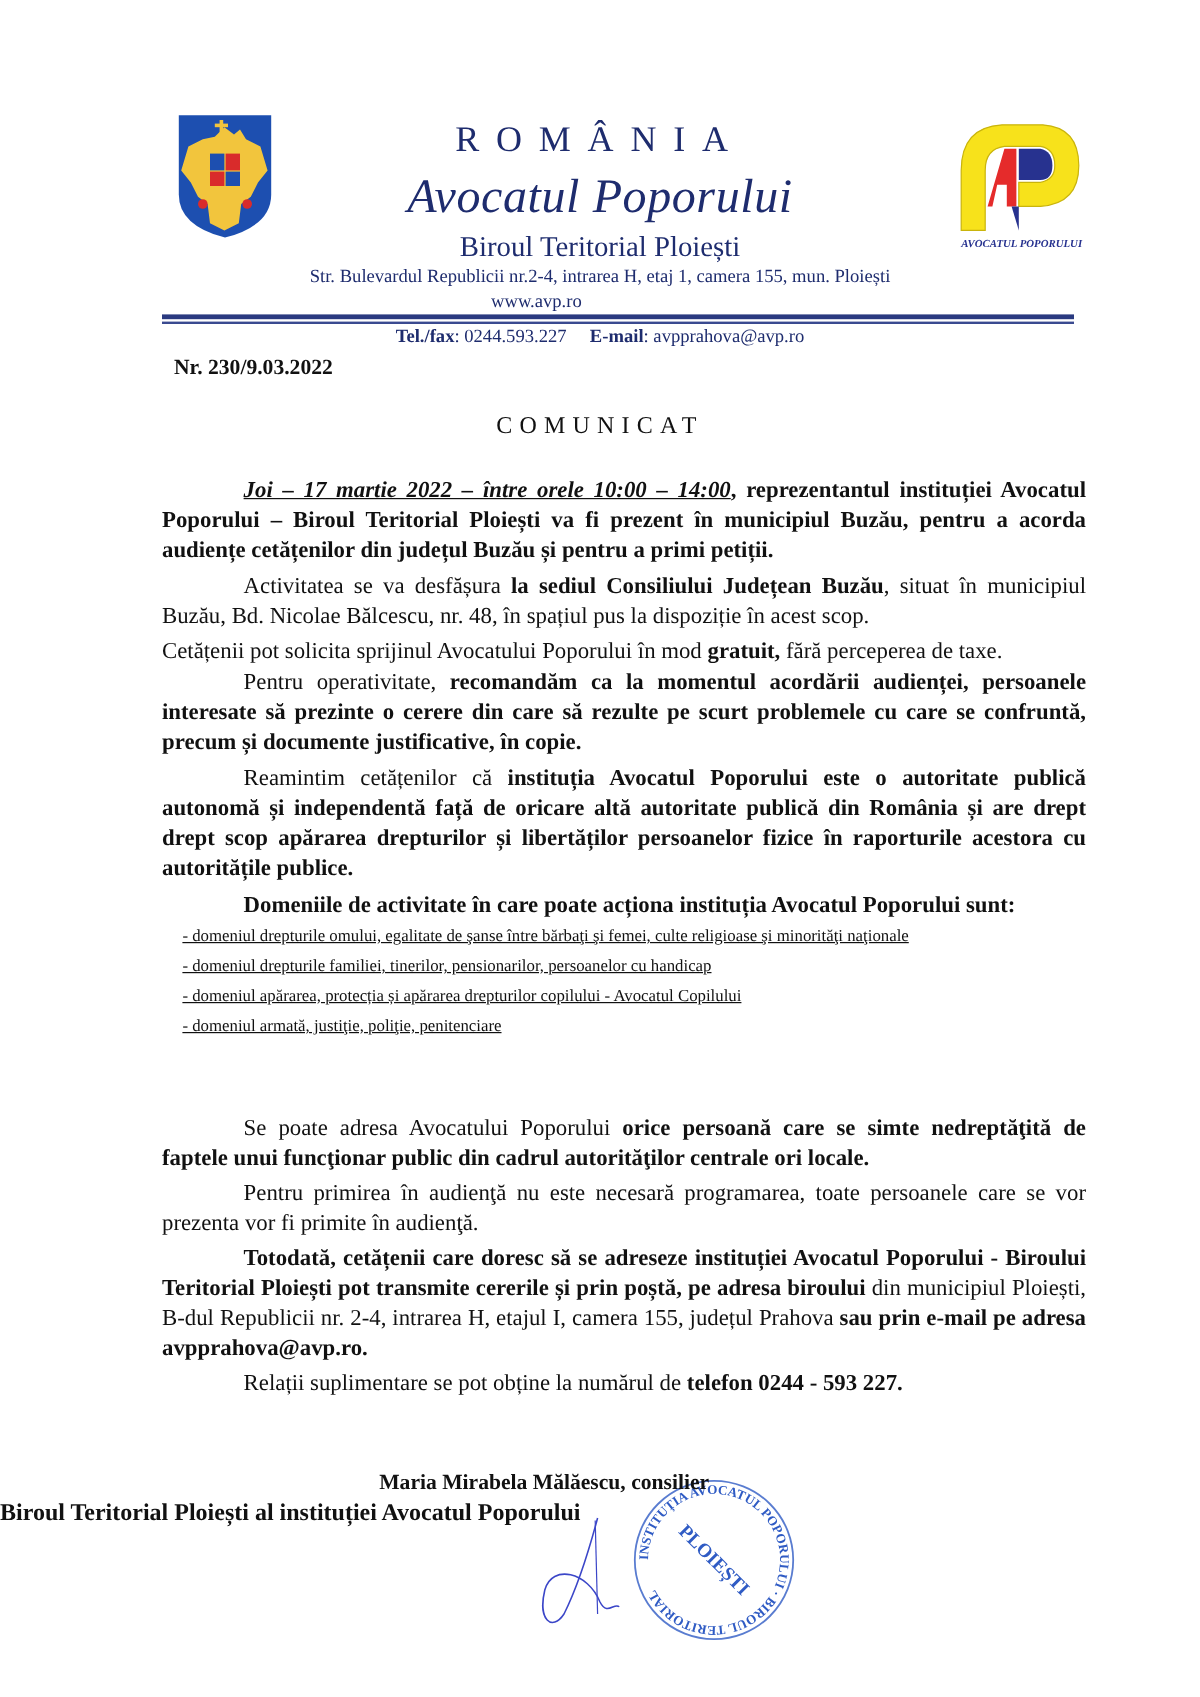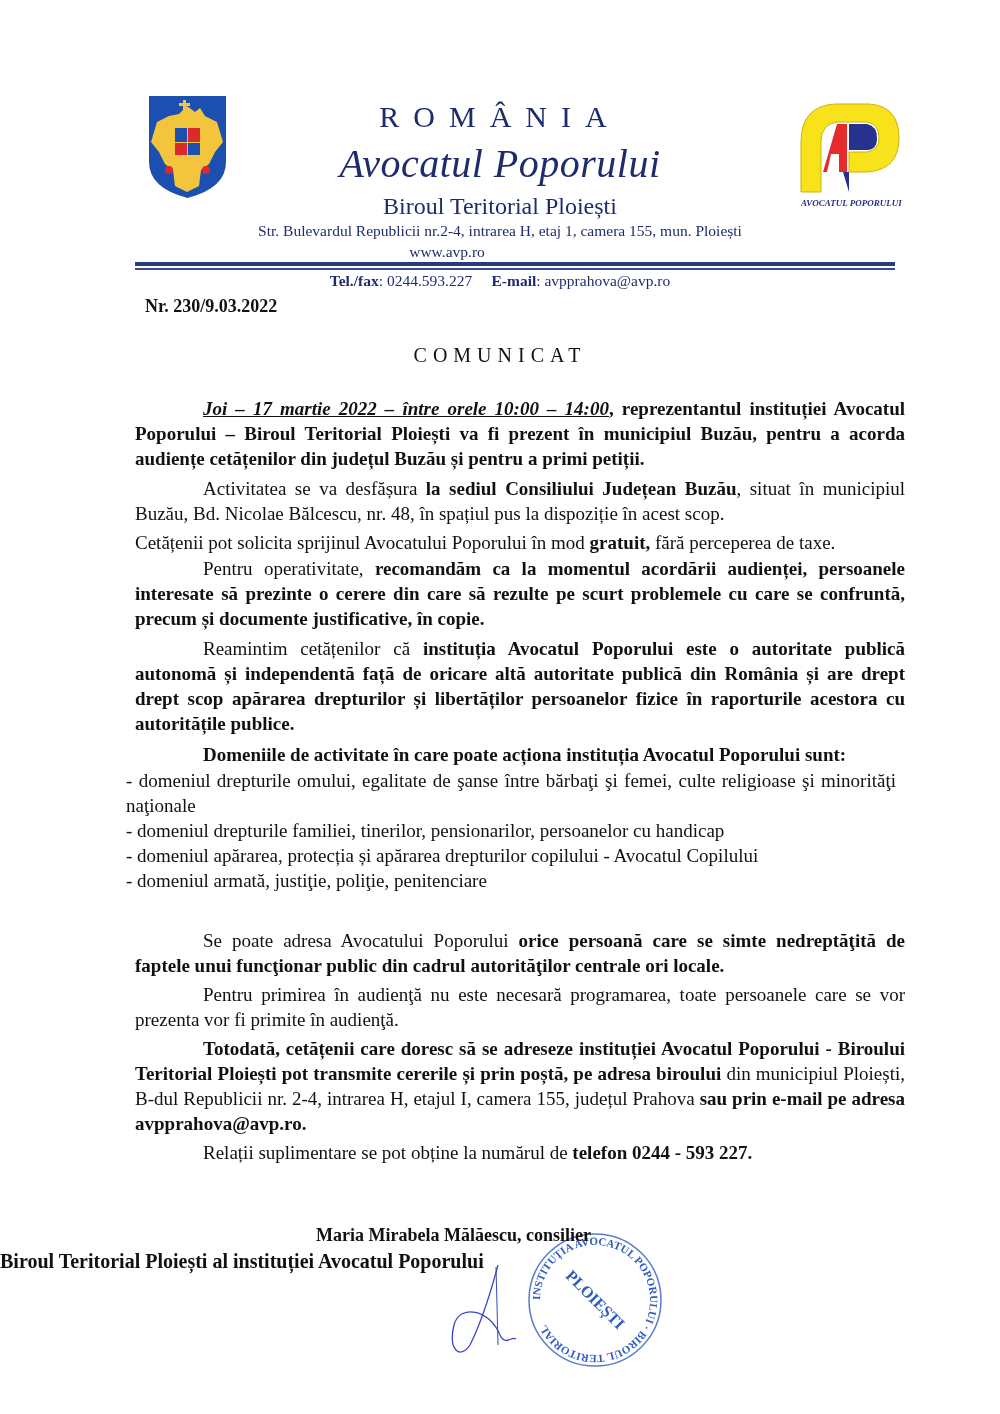--- a/index.html
+++ b/index.html
@@ -23,21 +23,21 @@
   #h-contact { left: 0; width: 1000px; top: 272px; font-size: 15.5px; }
   #h-contact b { font-weight: bold; }
   #doc-nr { left: 145px; top: 296px; font-size: 18px; font-weight: bold; }
 
   
   #title { left: 0; width: 1000px; top: 344px; font-size: 20px; letter-spacing: 6px; }
   .para { position: absolute; left: 135px; width: 770px; font-size: 19px; line-height: 25px; text-align: justify; }
   .indent { text-indent: 68px; }
   .b { font-weight: bold; }
   .u { text-decoration: underline; font-style: italic; }
-  .list { position: absolute; left: 126px; width: 770px; font-size: 19px; line-height: 25px; margin: 0; padding: 0; list-style: none; }
+  .list { position: absolute; left: 152px; width: 770px; font-size: 14px; line-height: 25px; margin: 0; padding: 0; list-style: none; text-decoration: underline; }
   .list li { text-align: justify; }
 
   
   #sig-name { left: 0; width: 877px; top: 1225px; font-size: 18px; font-weight: bold; text-align: center; padding-left: 30px; box-sizing: border-box; }
   #sig-office { left: 0; width: 1000px; top: 1250px; font-size: 20px; font-weight: bold; text-align: left; }
   #stamp { left: 520px; top: 1225px; width: 150px; height: 150px; }
   #signature { left: 440px; top: 1255px; width: 100px; height: 110px; }
 </style>
 </head>
 <body>

